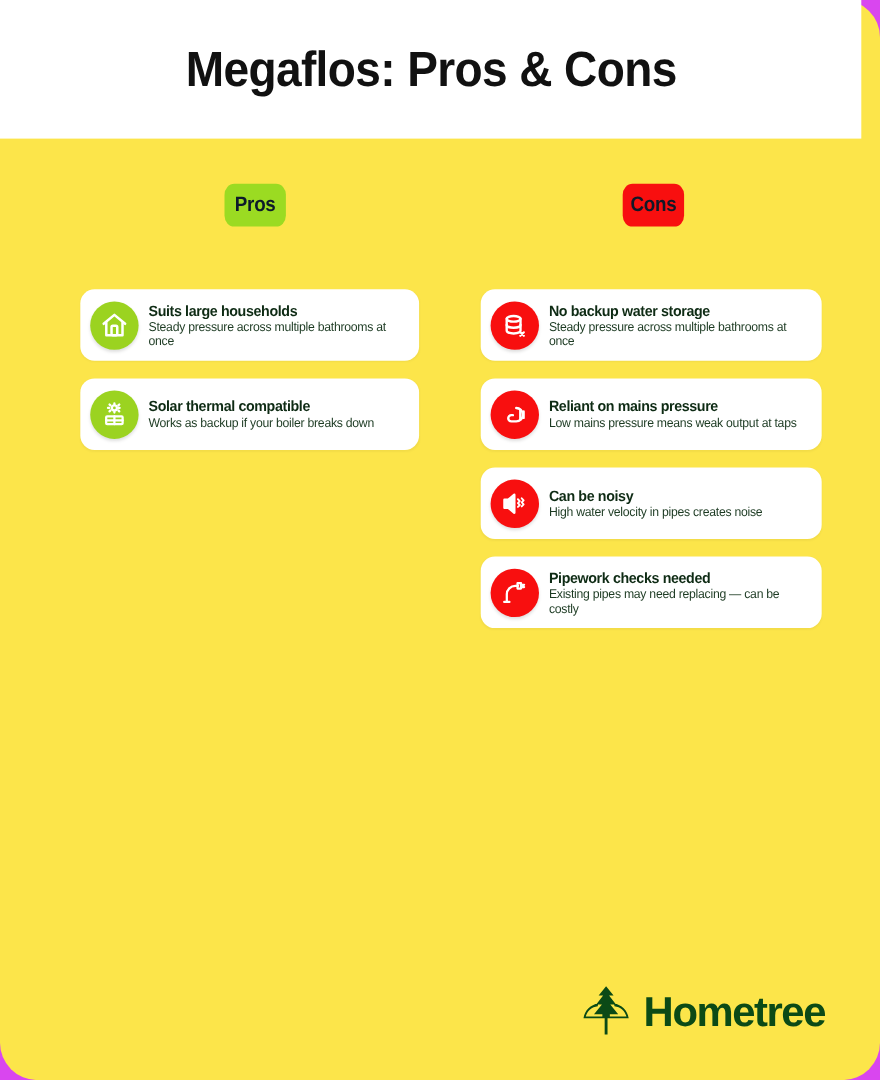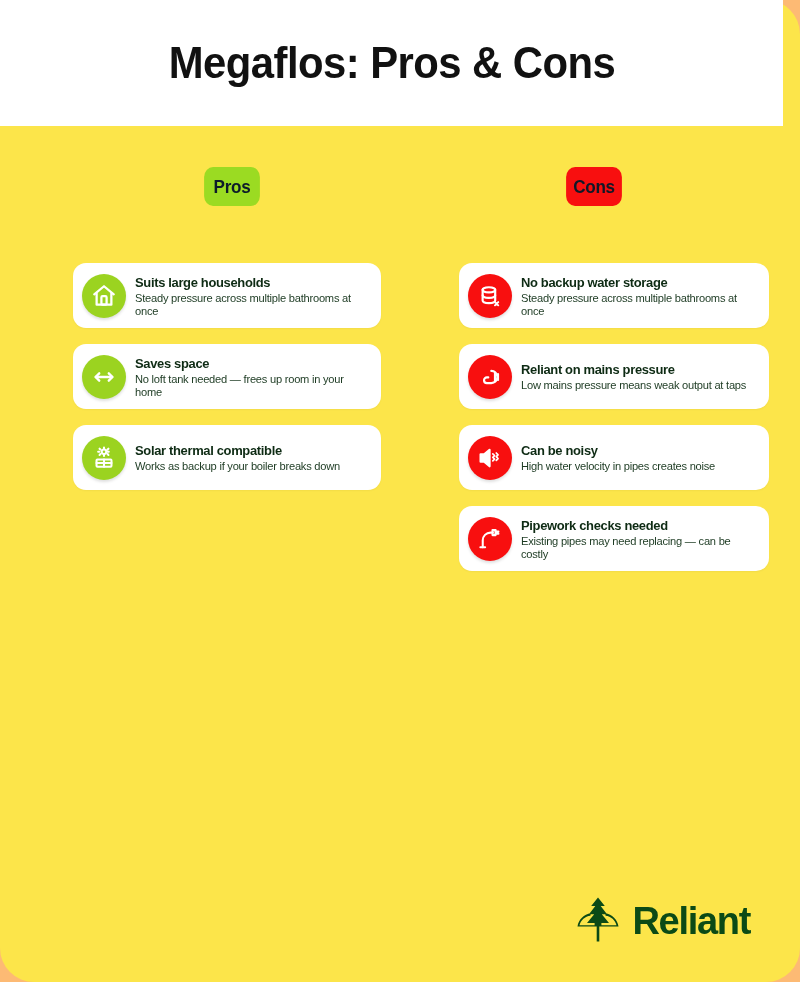--- a/index.html
+++ b/index.html
@@ -9,21 +9,21 @@
     height: 982px;
     background: #ffffff;
     font-family: "Liberation Sans", sans-serif;
     overflow: hidden;
   }
 
   .infographic {
     position: relative;
     width: 800px;
     height: 982px;
-    background: #fdba74;
+    background: #d946ef;
     overflow: hidden;
   }
 
   
   .yellow-panel {
     position: absolute;
     left: 0;
     top: 0;
     width: 800px;
     height: 982px;
@@ -96,21 +96,21 @@
 
   
   .col {
     position: absolute;
     top: 137px;
     display: flex;
     flex-direction: column;
     gap: 16px;
   }
   .col-pros { left: 73px; width: 308px; }
-  .col-cons { left: 459px; width: 310px; }
+  .col-cons { left: 437px; width: 310px; }
 
   
   .card {
     background: #ffffff;
     border-radius: 13px;
     height: 65px;
     display: flex;
     align-items: center;
     padding: 0 10px 0 9px;
     gap: 9px;
@@ -209,33 +209,20 @@
             <path d="M5.2 9.6V20h13.6V9.6"></path>
             <rect x="9.6" y="12.2" width="4.8" height="7.8" rx="1.1"></rect>
           </svg>
         </span>
         <div class="card-text">
           <div class="card-title">Suits large households</div>
           <div class="card-desc">Steady pressure across multiple bathrooms at once</div>
         </div>
       </div>
 
-      <div class="card">
-        <span class="icon-badge green">
-          <svg width="26" height="26" viewBox="0 0 24 24" fill="none" stroke="#ffffff" stroke-width="2.2" stroke-linecap="round" stroke-linejoin="round">
-            <path d="M4.5 12h15"></path>
-            <path d="M7.6 8.6 4.2 12l3.4 3.4"></path>
-            <path d="M16.4 8.6 19.8 12l-3.4 3.4"></path>
-          </svg>
-        </span>
-        <div class="card-text">
-          <div class="card-title">Saves space</div>
-          <div class="card-desc">No loft tank needed — frees up room in your home</div>
-        </div>
-      </div>
 
 
 
 
       <div class="card">
         <span class="icon-badge green">
           <svg width="26" height="26" viewBox="0 0 24 24" fill="none" stroke="#ffffff" stroke-width="1.9" stroke-linecap="round" stroke-linejoin="round">
             <circle cx="12" cy="6.3" r="2.1"></circle>
             <path d="M12 2.4v1.1M12 9.1v1.1M7.9 3.4l.8.8M15.3 6.3h1.1M6.6 6.3h1.1M16.1 3.4l-.8.8M7.9 9.2l.8-.8M16.1 9.2l-.8-.8"></path>
             <rect x="5.1" y="13.4" width="13.8" height="6.6" rx="0.8"></rect>
@@ -313,16 +300,16 @@
     </div>
 
   </div>
 
   <div class="footer">
     <span class="logo-mark">
       <svg width="42" height="46" viewBox="0 0 42 46" fill="#0B4A16">
         <path d="M21 1.5 14.2 10h4.1l-6.3 8.2h5.2L10 27.1h7.6v2.1H2.5c1.2-5.1 5.6-9 10.9-9.5l.4-2.4C7 18.3 1.4 23.6 0.5 30.6h19.2v14.9h2.6V30.6h19.2c-0.9-7-6.5-12.3-13.3-13.3l0.4 2.4c5.3 0.5 9.7 4.4 10.9 9.5H24.4v-2.1H32l-7.2-8.9H30L23.7 10h4.1L21 1.5Z"></path>
       </svg>
     </span>
-    <span class="logo-word">Reliant</span>
+    <span class="logo-word">Hometree</span>
   </div>
 
 </div>
 
 </body></html>

